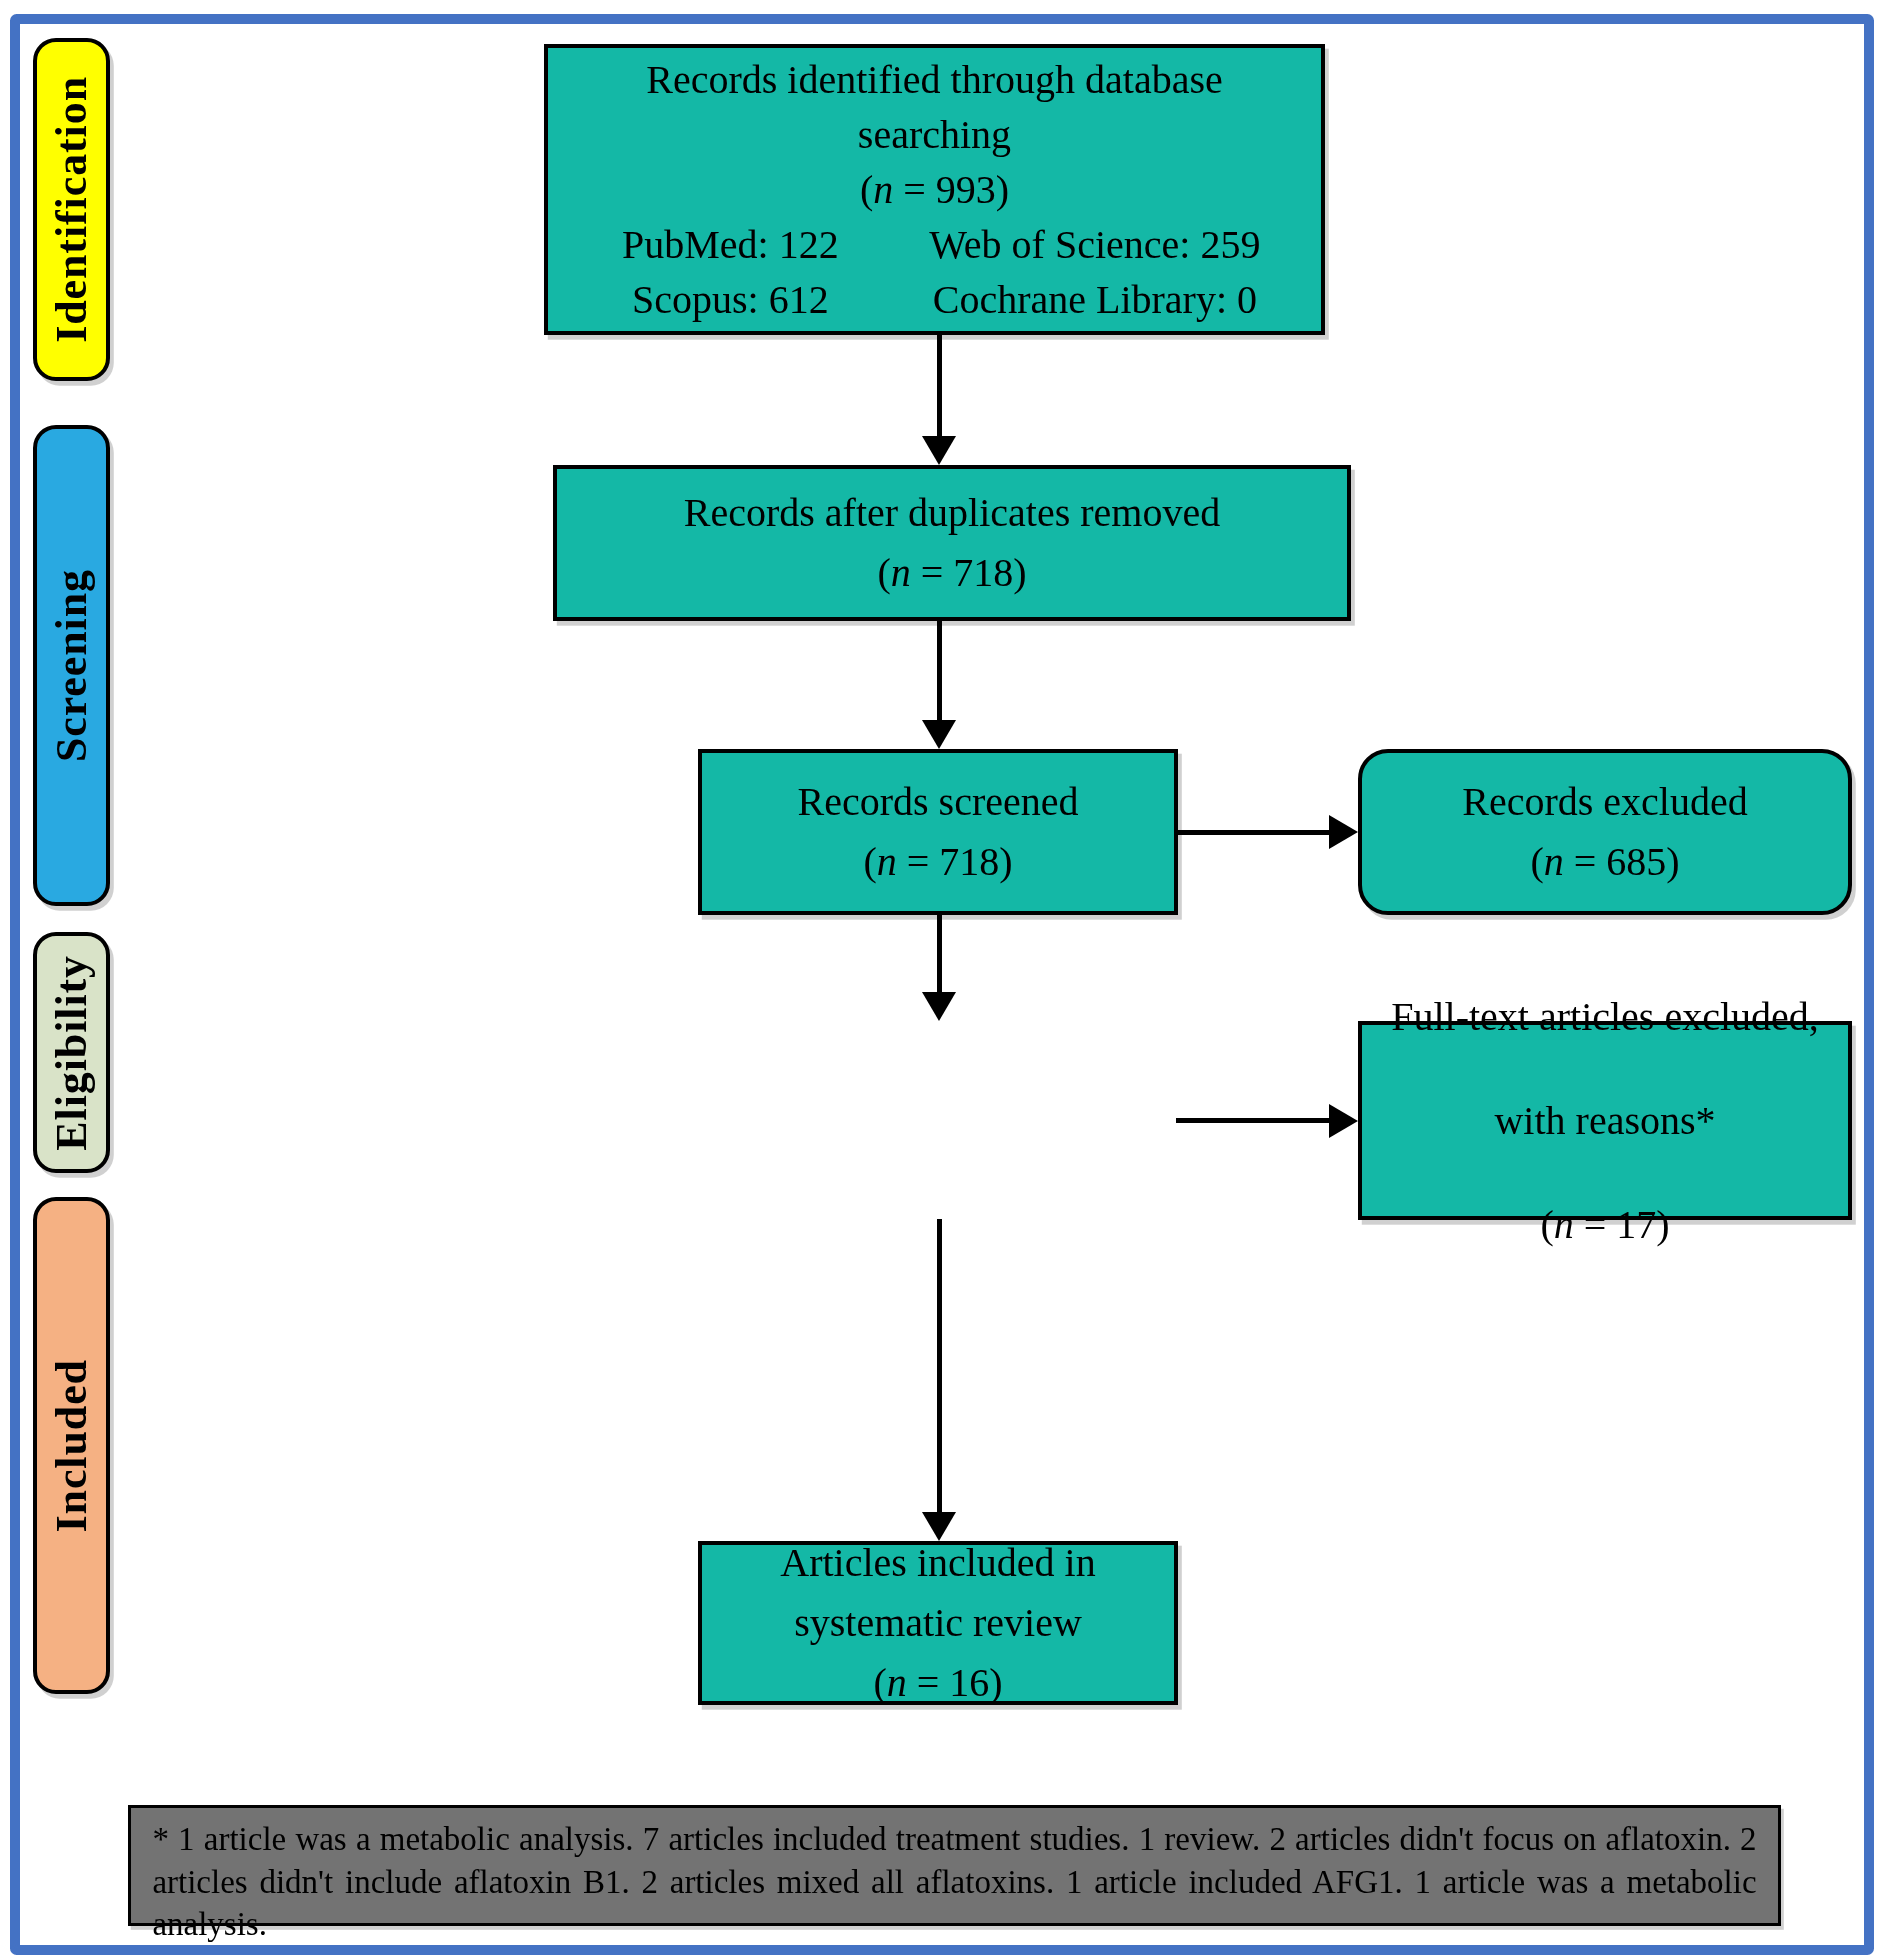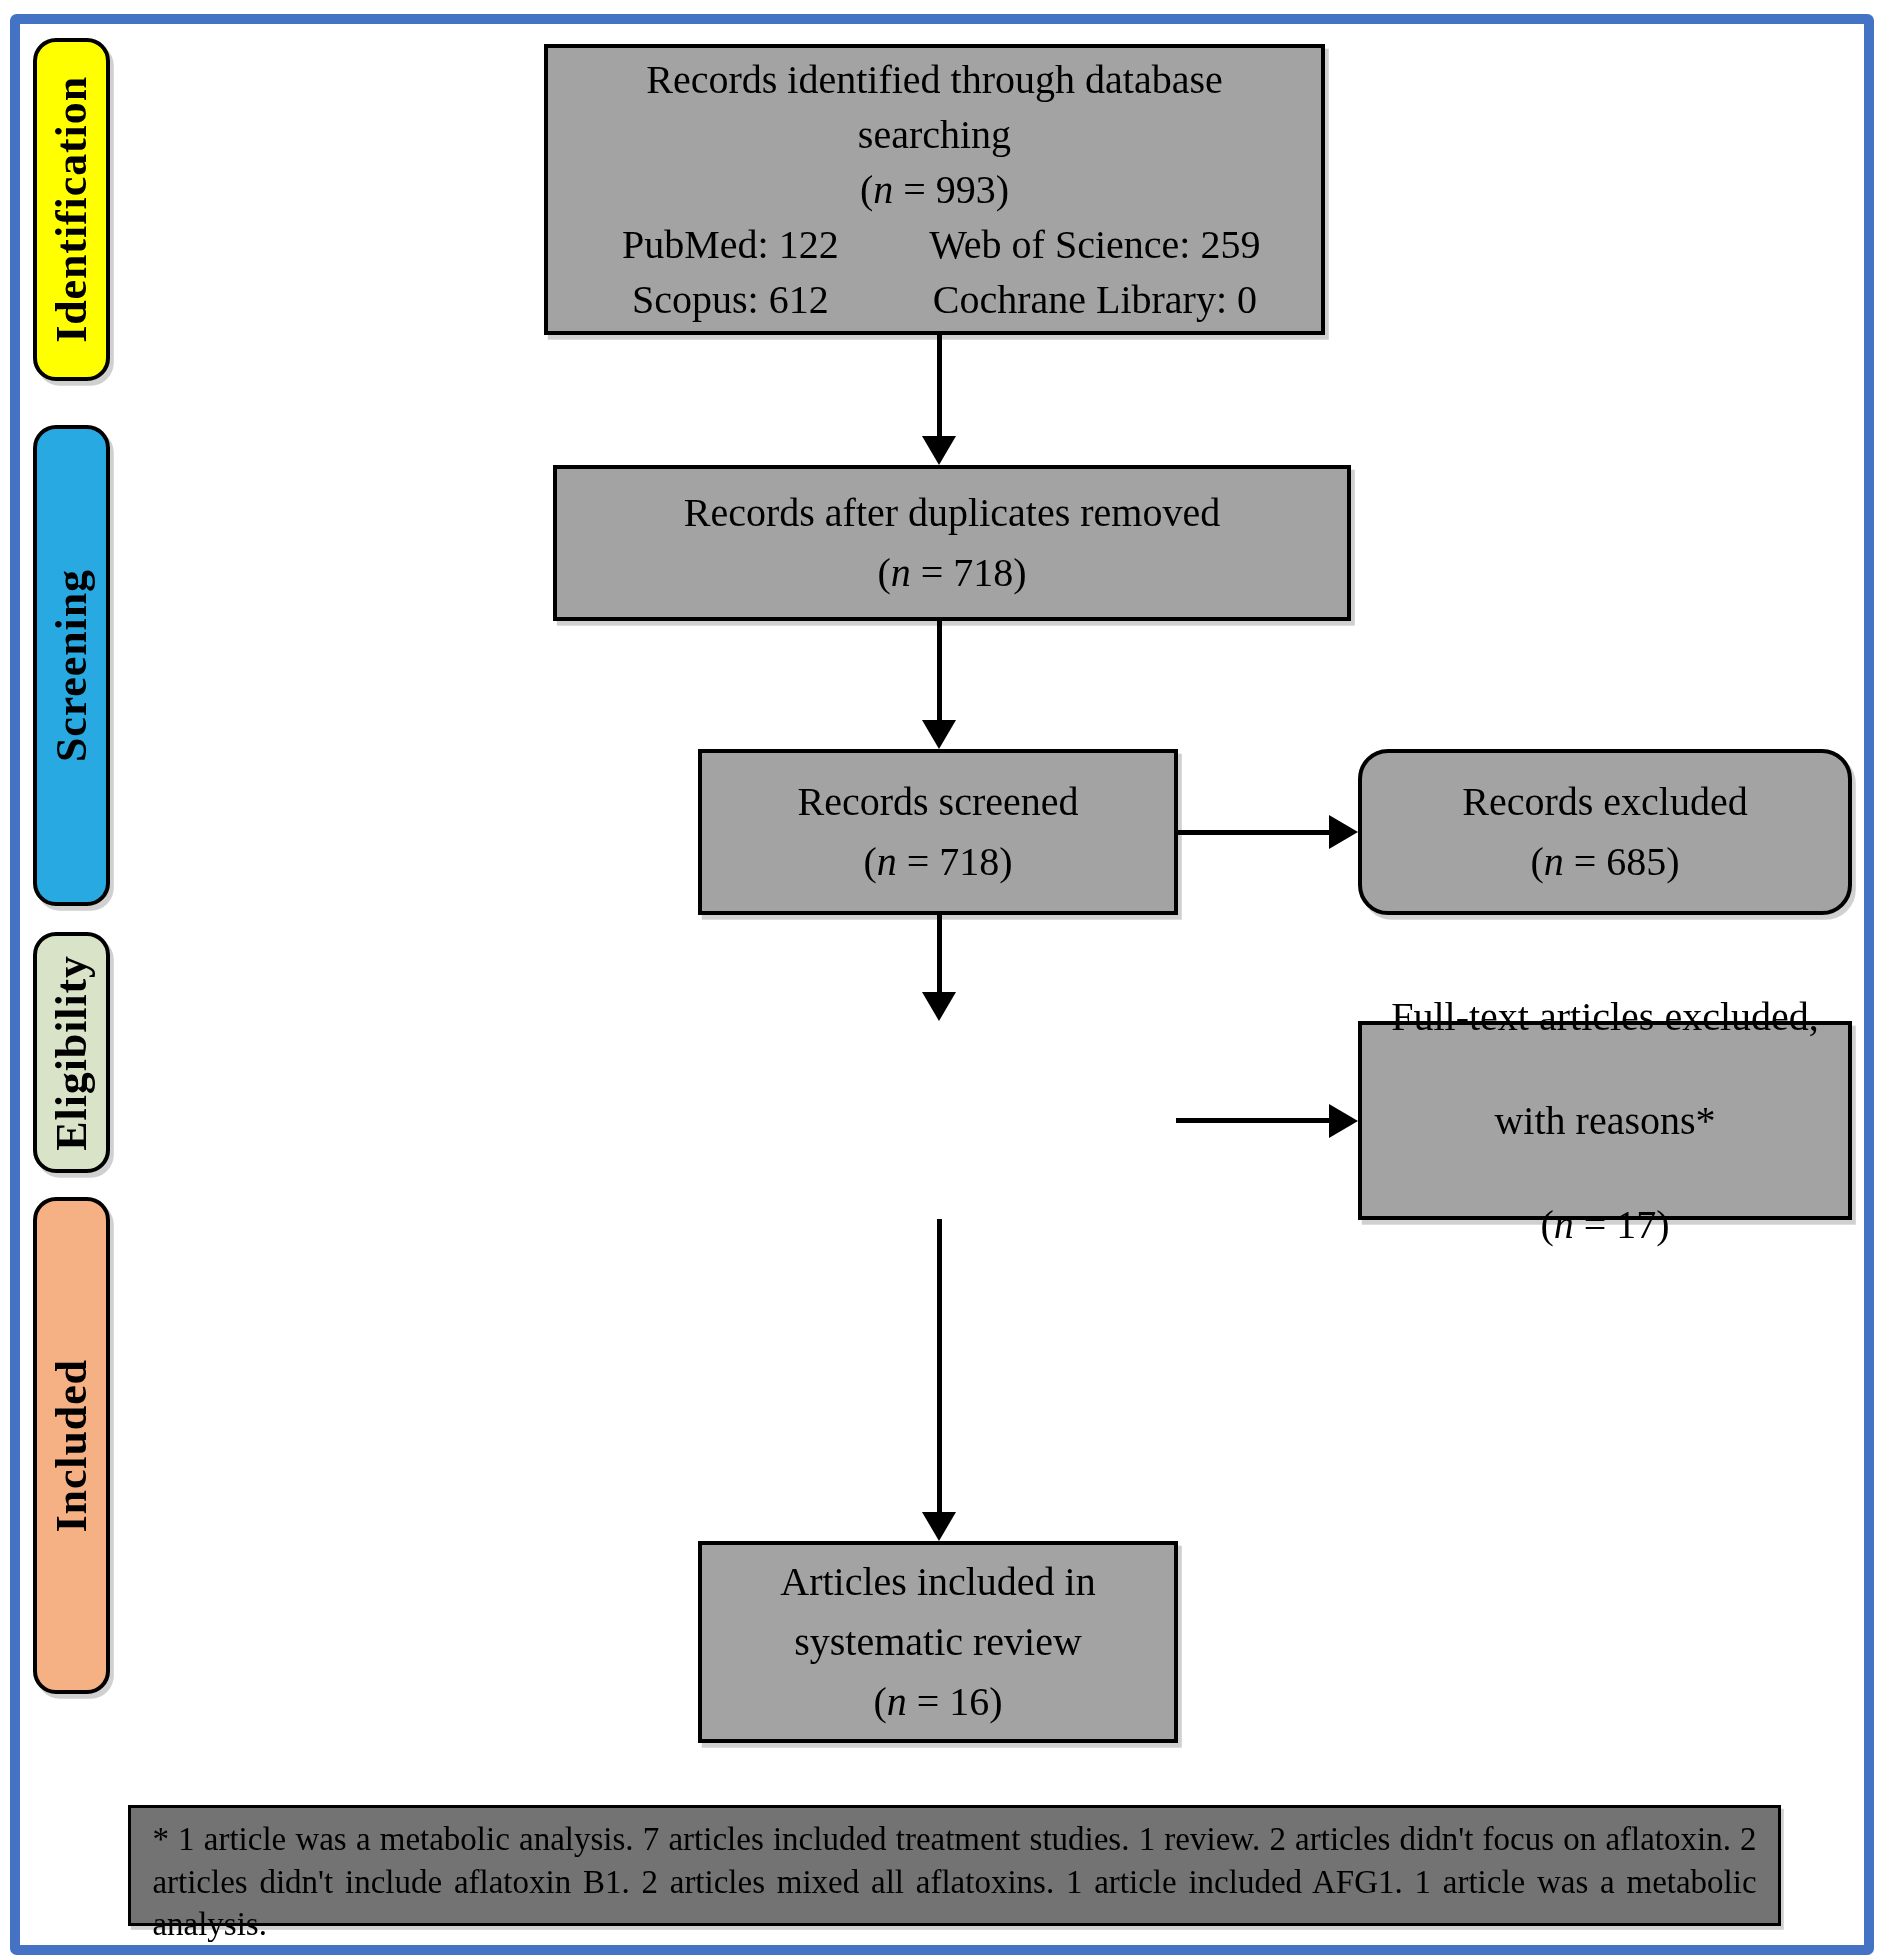--- a/index.html
+++ b/index.html
@@ -48,41 +48,41 @@
     transform: rotate(180deg);
     font-weight: bold;
     font-size: 44px;
     color: #000;
     letter-spacing: 0.9px;
     white-space: nowrap;
   }
   
   .fbox {
     position: absolute;
-    background: #a3a3a3;
+    background: #14b8a6;
     border: 4.3px solid #000000;
     box-sizing: border-box;
     display: flex;
     flex-direction: column;
     align-items: center;
     justify-content: center;
     text-align: center;
     font-size: 40px;
     color: #000;
     box-shadow: 3.8px 4.7px 0 rgba(150,150,150,0.45);
   }
   .fbox .line { line-height: 1.5; white-space: nowrap; }
   .b1 { left: 544px; top: 44px;   width: 781px; height: 291px; }
   .b1 .line { line-height: 1.38; }
   .b2 { left: 553px; top: 465px;  width: 798px; height: 156px; }
   .b3 { left: 698px; top: 749px; width: 480px; height: 166px; }
   .b4 { left: 1358px; top: 749px; width: 494px; height: 166px; border-radius: 30px; }
   .b5 { left: 698px; top: 1021px; width: 480px; height: 199px; }
   .b6 { left: 1358px; top: 1021px; width: 494px; height: 199px; gap: 44px; }
-  .b7 { left: 698px; top: 1541px; width: 480px; height: 202px; }
+  .b7 { left: 698px; top: 1541px; width: 480px; height: 164px; }
   .nline i { font-style: italic; }
   .sources {
     display: grid;
     grid-template-columns: 44% 56%;
     width: 100%;
     padding: 0 22px;
     box-sizing: border-box;
   }
   .sources .src { line-height: 1.38; white-space: nowrap; text-align: center; }
   

